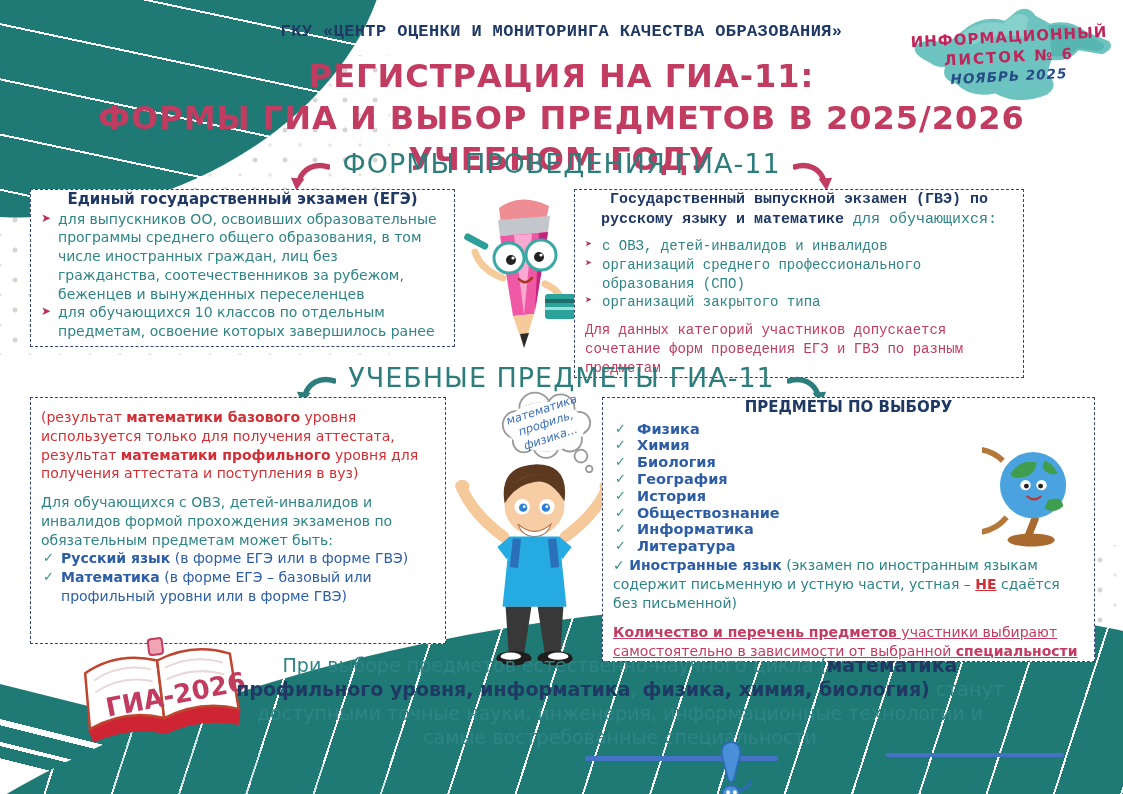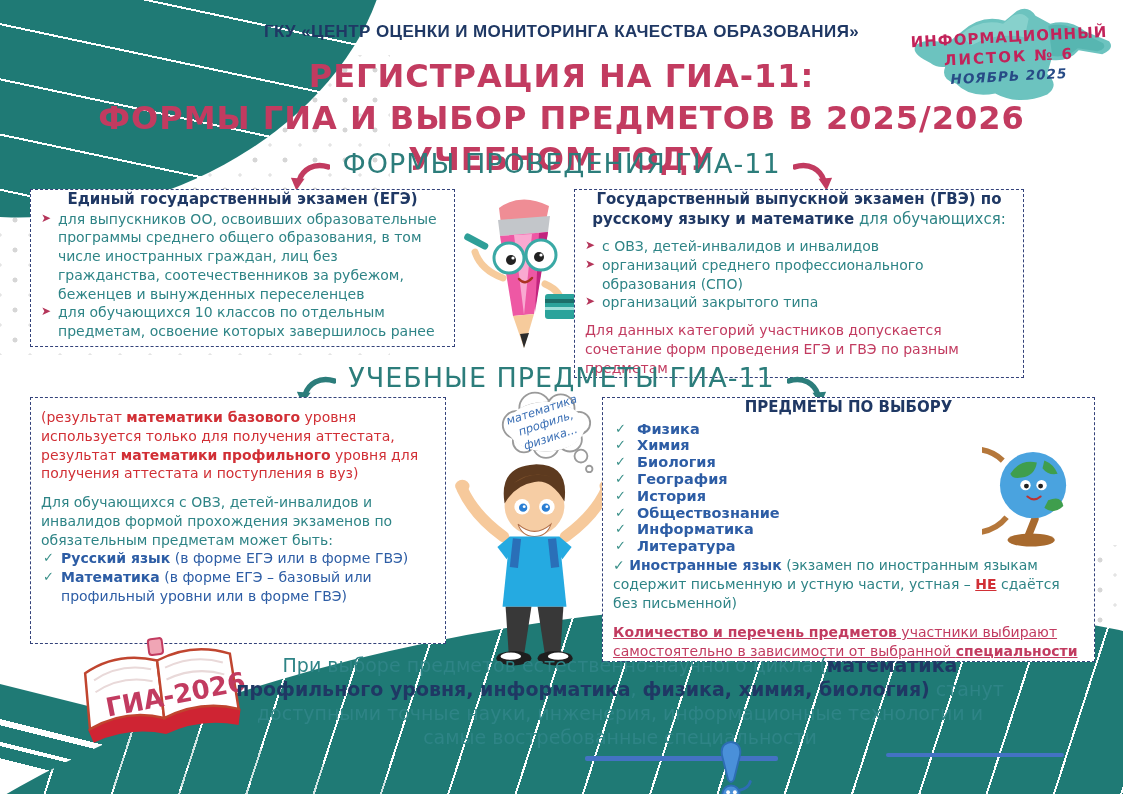--- a/index.html
+++ b/index.html
@@ -19,21 +19,21 @@
     background:repeating-linear-gradient(28deg,#1f7a75 0 26px,rgba(255,255,255,.85) 26px 28px,#1f7a75 28px 54px);}
   .stripe-bl{position:absolute;z-index:1;left:-45px;bottom:-26px;width:480px;height:86px;
     transform:rotate(14deg);
     background:linear-gradient(#1f7a75 0 34px,#fff 34px 40px,#1f7a75 40px 56px,#fff 56px 60px,#1f7a75 60px 72px,transparent 72px);}
   .wave-br{position:absolute;z-index:1;right:-330px;bottom:-500px;width:1650px;height:680px;
     border-radius:50%;transform:rotate(-7deg);
     background:repeating-linear-gradient(115deg,#1f7a75 0 30px,rgba(255,255,255,.8) 30px 32px,#1f7a75 32px 64px);}
 
   
   .org{position:absolute;z-index:3;left:0;top:22px;width:100%;text-align:center;
-    font-family:Liberation Sans, sans-serif;font-weight:bold;font-size:17px;color:#1f3864;letter-spacing:.4px;}
+    font-family:Liberation Mono, monospace;font-weight:bold;font-size:17px;color:#1f3864;letter-spacing:.4px;}
   .main-title{position:absolute;z-index:3;left:0;top:56px;width:100%;text-align:center;
     color:#c23b60;font-weight:bold;font-size:32px;line-height:1.3;letter-spacing:1px;}
 
   .badge{position:absolute;z-index:3;right:6px;top:2px;width:216px;height:118px;}
   .badge svg{position:absolute;inset:0;width:100%;height:100%;}
   .badge .b1{position:absolute;left:0;top:26px;width:100%;text-align:center;color:#c2235a;
     font-weight:bold;font-size:15px;letter-spacing:1px;transform:rotate(-3deg);}
   .badge .b2{position:absolute;left:0;top:46px;width:100%;text-align:center;color:#c2235a;
     font-weight:bold;font-size:15px;letter-spacing:2px;transform:rotate(-3deg);}
   .badge .b3{position:absolute;left:0;top:66px;width:100%;text-align:center;color:#274b86;
@@ -48,21 +48,21 @@
   .sec-heading .arr-r{right:-44px;bottom:-14px;transform:scaleX(-1);}
   .arr-c path{stroke:#c23b60;} .arr-c polygon{fill:#c23b60;}
   .arr-t path{stroke:#2c7d7b;} .arr-t polygon{fill:#2c7d7b;}
   .sec1{top:148px;} .sec2{top:362px;}
 
   
   .box{position:absolute;z-index:3;background:#fff;border:1.6px dashed #33427a;
     padding:0 10px;box-sizing:border-box;font-size:14px;line-height:1.34;color:#2e8486;}
   .box .b-title{color:#1f3864;font-weight:bold;font-size:15px;text-align:center;line-height:1.3;}
   .box-ege{left:30px;top:189px;width:425px;min-height:158px;}
-  .box-gve{left:574px;top:189px;width:450px;min-height:158px;}
+  .box-gve{left:574px;top:189px;width:450px;min-height:158px;font-family:Liberation Mono, monospace;}
   .box-mand{left:30px;top:397px;width:416px;min-height:247px;}
   .box-elect{left:602px;top:397px;width:493px;min-height:253px;}
 
   .b-item{position:relative;padding-left:17px;}
   .b-item .marker{position:absolute;left:0;top:0;color:#b5355a;font-size:12px;}
   .teal-rest{color:#2e8486;font-weight:normal;}
   .crimson-note{color:#c23b60;margin-top:9px;}
   .red{color:#d12f35;}
   .navy-b{color:#1f3864;font-weight:bold;}
   .red-b{color:#d12f35;font-weight:bold;}

